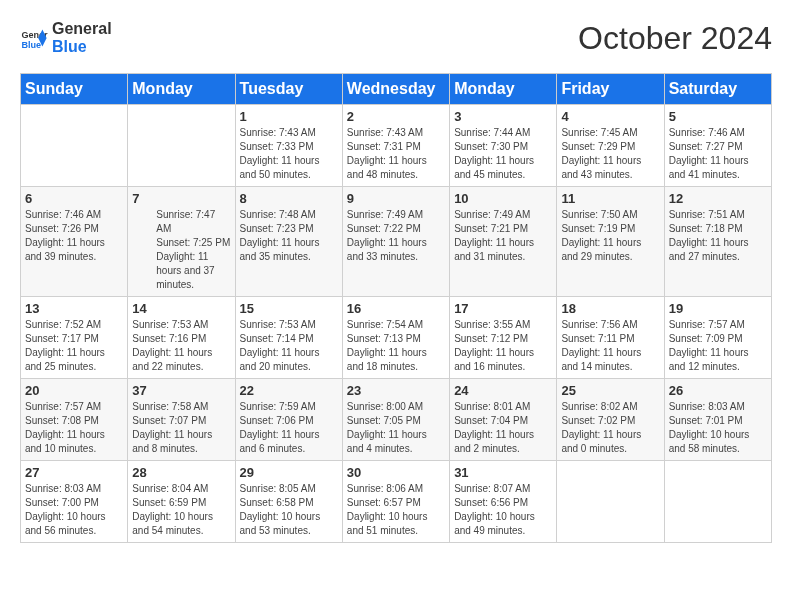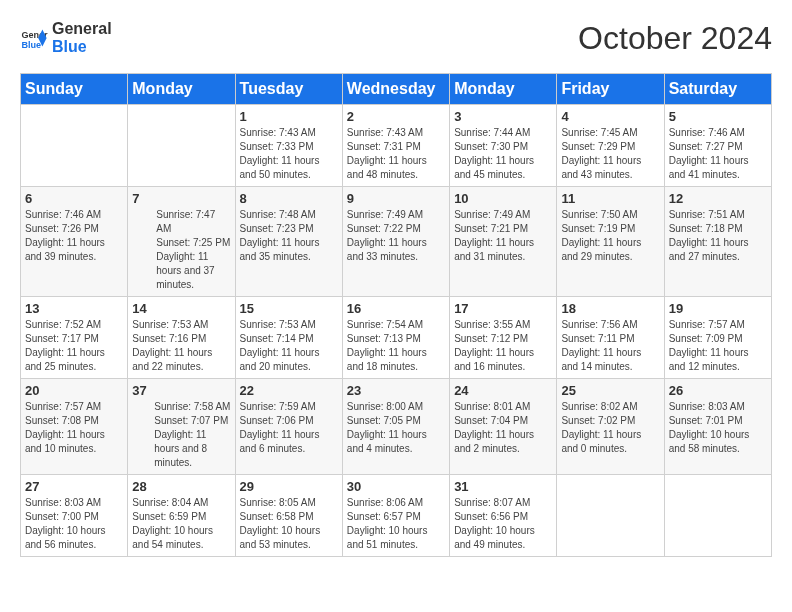--- a/index.html
+++ b/index.html
@@ -238,21 +238,21 @@
       </tr>
       <tr>
         <td>
           <span class="day-number">20</span>
           <div class="day-info" style="white-space: pre-line;">Sunrise: 7:57 AM
 Sunset: 7:08 PM
 Daylight: 11 hours and 10 minutes.</div>
         </td>
         <td>
           <span class="day-number">37</span>
-          <div class="day-info" style="white-space: pre-line; margin-left: 22px;">Sunrise: 7:58 AM
+          <div class="day-info" style="white-space: pre-line;">Sunrise: 7:58 AM
 Sunset: 7:07 PM
 Daylight: 11 hours and 8 minutes.</div>
         </td>
         <td>
           <span class="day-number">22</span>
           <div class="day-info" style="white-space: pre-line;">Sunrise: 7:59 AM
 Sunset: 7:06 PM
 Daylight: 11 hours and 6 minutes.</div>
         </td>
         <td>

